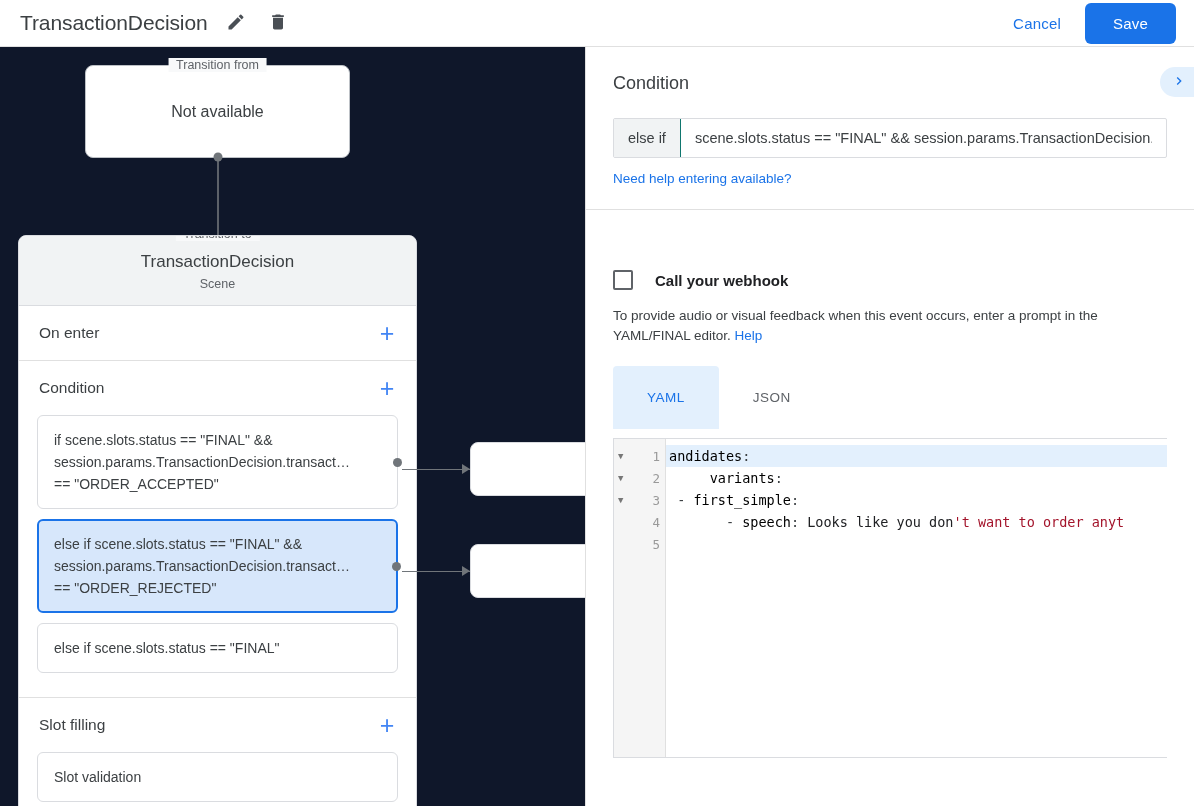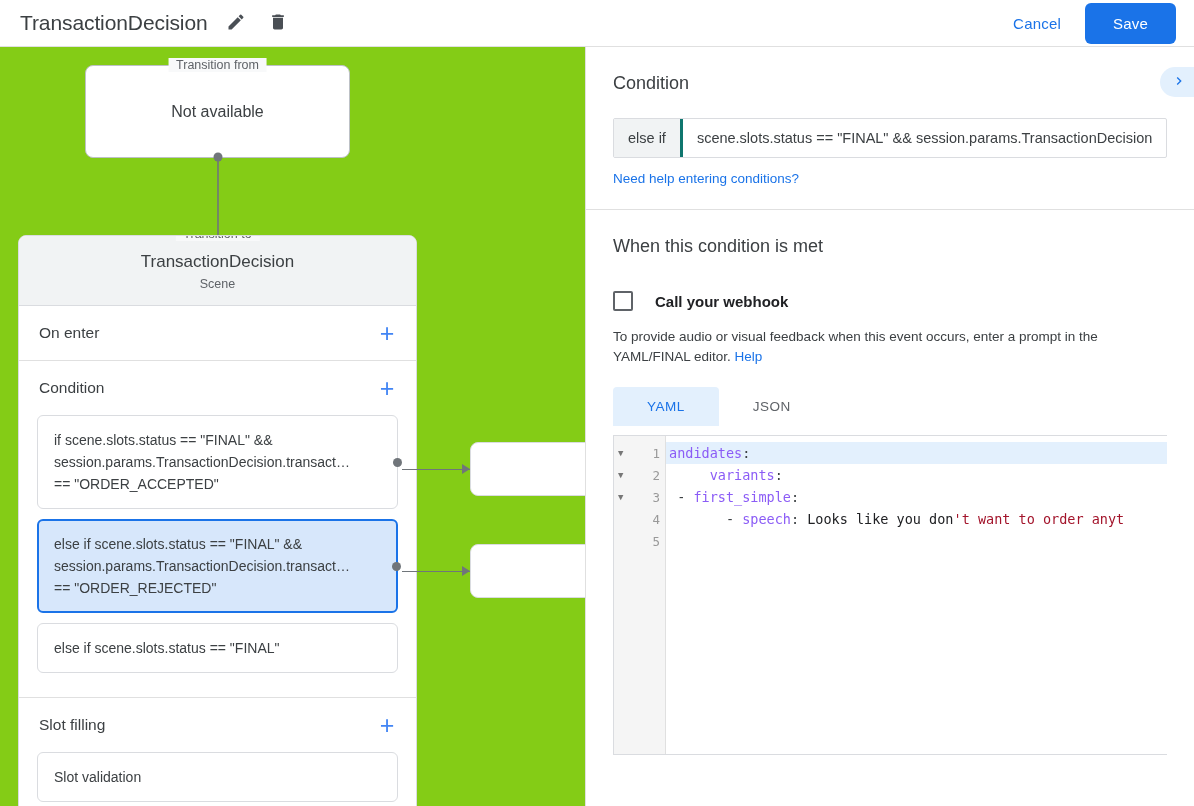--- a/index.html
+++ b/index.html
@@ -39,21 +39,21 @@
     background: #1a73e8; border: none; color: #fff;
     font-size: 15px; font-family: inherit; font-weight: 500;
     padding: 0 28px; height: 41px; margin-left: 10px; margin-right: 18px;
     border-radius: 6px; cursor: pointer; letter-spacing: .2px;
   }
 
   
   .canvas {
     position: absolute; top: 47px; left: 0;
     width: 586px; height: 759px;
-    background: #84cc16;
+    background: #0f172a;
     border-right: 1px solid #e0e0e0;
     overflow: hidden;
     padding-left: 32px;
   }
 
   
   .fieldset {
     position: absolute;
     border: 1px solid #bdc1c6;
     border-radius: 8px;
@@ -157,21 +157,21 @@
     background: #e3f0fd; border: none; cursor: pointer;
     border-top-left-radius: 16px; border-bottom-left-radius: 16px;
     display: flex; align-items: center; justify-content: center;
   }
   .cond-row {
     display: flex; margin-top: 24px; height: 40px;
     border: 1px solid #dadce0; border-radius: 2px; overflow: hidden;
     background: #fff;
   }
   .cond-prefix {
-    background: #f1f3f4; border-right: 3px solid #0f766e;
+    background: #f1f3f4; border-right: 1px solid #0f766e;
     display: flex; align-items: center; padding: 0 14px;
     font-size: 14.5px; color: #3c4043; white-space: nowrap;
   }
   .cond-input {
     flex: 1; border: none; outline: none;
     font-family: inherit; font-size: 14.5px; color: #3c4043;
     padding: 0 14px; background: transparent;
   }
   .help-link {
     display: inline-block; margin-top: 13px;
@@ -194,21 +194,21 @@
     font-size: 11px; padding: 4px 8px; letter-spacing: .4px; border-radius: 2px;
   }
   .desc {
     margin-top: 16px; font-size: 13.5px; color: #3c4043; line-height: 20px;
     max-width: 560px;
   }
   .desc a { color: #1a73e8; text-decoration: none; cursor: pointer; }
 
   .tabs { display: flex; margin-top: 20px; }
   .tab {
-    padding: 12px 34px; font-size: 13.5px; color: #5f6368;
+    padding: 24px 34px; font-size: 13.5px; color: #5f6368;
     cursor: pointer; letter-spacing: .5px; border: none; background: transparent;
     font-family: inherit; border-radius: 4px 4px 0 0;
   }
   .tab.active { background: #e3f0fd; color: #1a73e8; font-weight: 500; }
 
   .editor {
     margin-top: 9px; border: 1px solid #dadce0; border-top: 1px solid #dadce0;
     height: 320px; display: flex;
     font-family: "DejaVu Sans Mono", monospace; font-size: 13.5px;
     overflow: hidden; background: #fff;
@@ -222,21 +222,21 @@
     height: 22px; display: flex; align-items: center;
     justify-content: flex-end; padding-right: 5px;
     color: #999; font-size: 12.5px; position: relative;
   }
   .fold {
     position: absolute; left: 4px; color: #777; font-size: 9px; line-height: 1;
   }
   .code { flex: 1; padding-top: 6px; overflow: hidden; position: relative; }
   .code-line { height: 22px; white-space: pre; line-height: 22px; padding-left: 3px; }
   .code-line.hl { background: #e3f0fd; }
-  .k-green { color: #8b5cf6; }
+  .k-green { color: #000000; }
   .k-dark { color: #202124; }
   .k-red { color: #a3142b; }
   .k-punct { color: #3c4043; }
 </style>
 </head>
 <body>
 
 <div id="app">
 
   <div class="topbar">
@@ -343,25 +343,24 @@
               <path d="M8.59 16.59 13.17 12 8.59 7.41 10 6l6 6-6 6z"></path>
             </svg>
         </span>
       </button>
 
       <div class="cond-row">
         <div class="cond-prefix">else if</div>
         <input class="cond-input" type="text" value="scene.slots.status == &quot;FINAL&quot; &amp;&amp; session.params.TransactionDecision." style="">
       </div>
 
-      <a class="help-link">Need help entering conditions?</a>
+      <a class="help-link">Need help entering available?</a>
     </div>
 
     <div class="panel-sec-2">
-      <div class="sec2-title">When this condition is met</div>
 
       <div class="chk-row">
         <div class="chkbox" id="chk-webhook"></div>
         <div class="chk-label">Call your webhook</div>
       </div>
 
 
       <div class="desc">
         <span>To provide audio or visual feedback when this event occurs, enter a prompt in the YAML/FINAL editor. </span><a>Help</a>
       </div>

